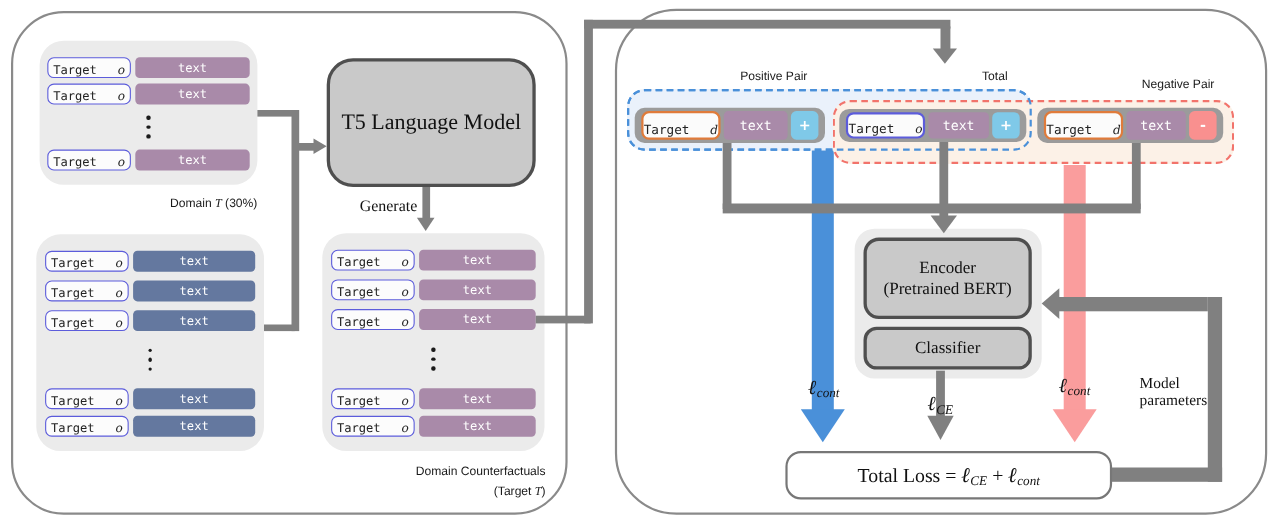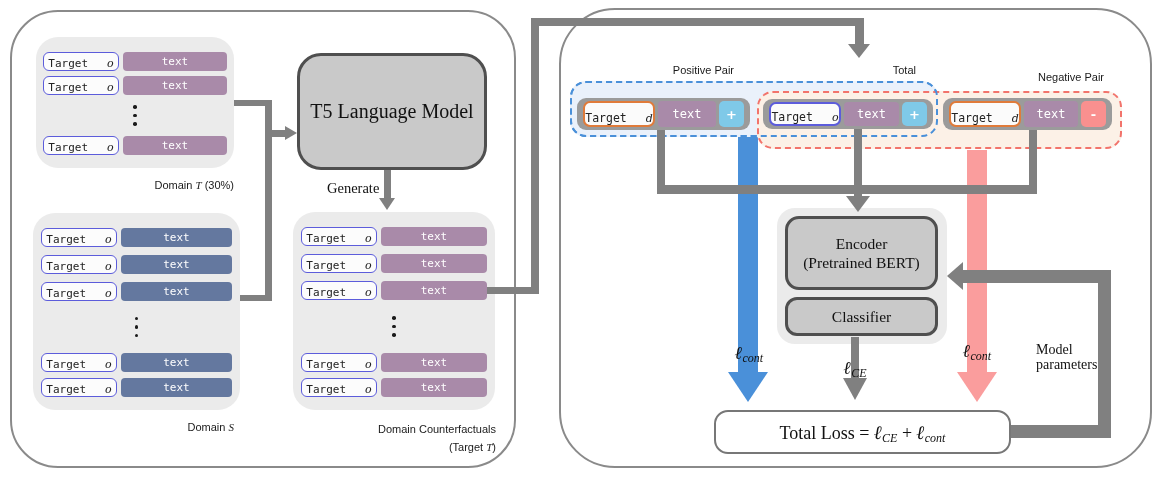--- a/index.html
+++ b/index.html
@@ -137,23 +137,20 @@
     </div>
     <div style="height:6px;flex:none"></div>
     <div class="drow">
       <span class="tchip">
           <span>Target</span>
           <i>o</i>
         </span>
       <span class="xchip bluec">text</span>
     </div>
   </div>
-  <div class="caption" style="left:38px;top:418px;width:196px">
-    <span>Domain </span><i>S</i>
-  </div>
 
   <div class="modelbox" style="left:297px;top:53px;width:190px;height:117px;font-size:20px">
     <span>T5 Language Model</span>
   </div>
   <div class="abs serif" style="left:327px;top:180px;font-size:14.5px">
     <span>Generate</span>
   </div>
 
   <div class="group" style="left:293px;top:212px;width:202px;height:198px;padding:15px 8px 13px">
     <div class="drow">

